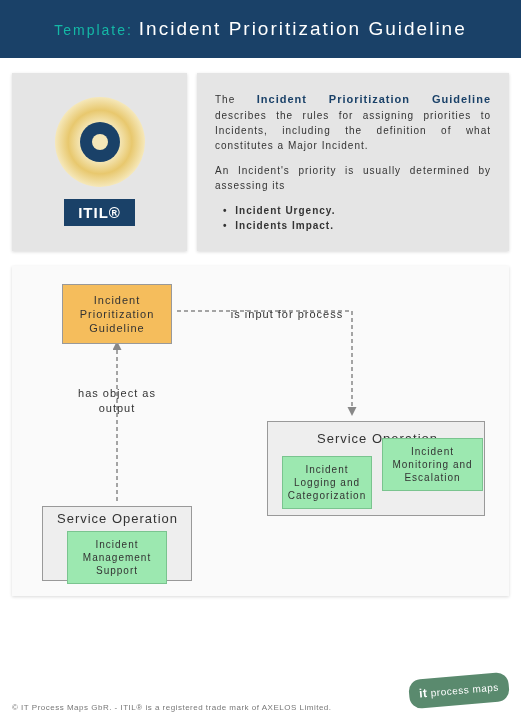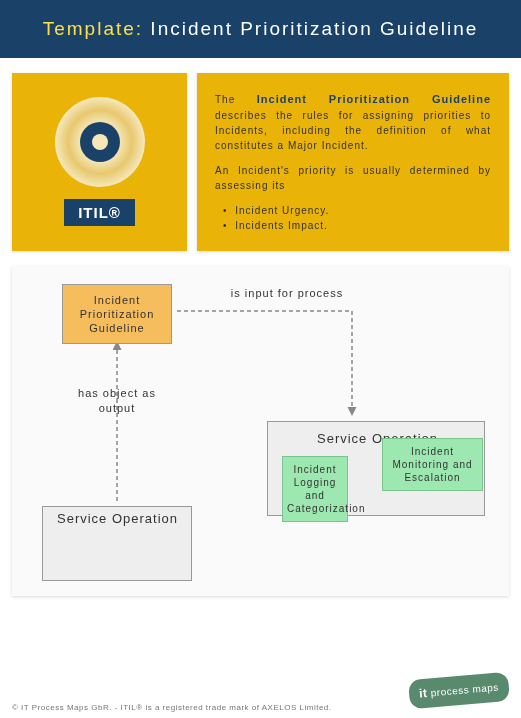--- a/index.html
+++ b/index.html
@@ -1,47 +1,47 @@
 <!DOCTYPE html>
 <html><head>
 <meta charset="utf-8">
 <style>
 *{margin:0;padding:0;box-sizing:border-box}
 body{font-family:Arial,sans-serif;width:521px;height:718px;background:#fff;position:relative}
 .header{background:#1a4168;padding:18px 20px;text-align:center}
-.header .prefix{color:#fde047;font-size:19px;letter-spacing:2px}
+.header .prefix{color:#14b8a6;font-size:14px;letter-spacing:2px}
 .header .title{color:#fff;font-size:19px;letter-spacing:2px}
 .cards{display:flex;gap:10px;padding:15px 12px}
-.card{background:#eab308;box-shadow:0 1px 3px rgba(0,0,0,0.15);padding:18px}
+.card{background:#e5e5e5;box-shadow:0 1px 3px rgba(0,0,0,0.15);padding:18px}
 .card-left{width:175px;display:flex;flex-direction:column;align-items:center;justify-content:center}
 .card-right{flex:1;font-size:10px;line-height:1.5;letter-spacing:1px;color:#333}
 .card-right p{margin-bottom:10px;text-align:justify}
 .card-right .bold{font-weight:bold;color:#1a4168;font-size:11px}
 .card-right ul{list-style:none;padding-left:8px}
-.card-right li{font-weight:normal}
+.card-right li{font-weight:bold}
 .card-right li:before{content:"• ";margin-right:4px}
 .itil-logo{width:90px;height:90px;position:relative;margin-bottom:12px}
 .ring{position:absolute;border-radius:50%}
 .ring1{width:90px;height:90px;background:radial-gradient(circle,#f5e7b8 30%,#e8c86e 50%,#f5e7b8 70%);top:0;left:0}
 .ring2{width:40px;height:40px;background:#1a4168;border-radius:50%;top:25px;left:25px}
 .ring3{width:16px;height:16px;background:#f5e7b8;border-radius:50%;top:37px;left:37px}
 .itil-label{background:#1a4168;color:#fff;padding:5px 14px;font-size:15px;font-weight:bold;letter-spacing:1px}
 .diagram{margin:0 12px;background:#fafafa;box-shadow:0 1px 3px rgba(0,0,0,0.15);height:330px;position:relative;font-size:11px;letter-spacing:1px;color:#333;text-align:center}
 .box{position:absolute;border:1px solid #999;padding:8px 6px;line-height:1.3}
 .box-orange{background:#f5bd5c;width:110px;top:18px;left:50px}
 .box-gray{background:#eee;padding:8px}
 .svc-op-1{top:240px;left:30px;width:150px;height:75px}
 .svc-op-2{top:155px;left:255px;width:218px;height:95px}
 .box-green{background:#9ce8b0;border:1px solid #7ac48f;font-size:10px;padding:6px 4px}
 .green1{top:265px;left:55px;width:100px}
-.green2{top:190px;left:270px;width:66px}
+.green2{top:190px;left:270px;width:90px}
 .green3{top:172px;left:370px;width:101px}
 .label{position:absolute;line-height:1.4}
 .label1{top:120px;left:50px;width:110px}
-.label2{top:20px;left:205px;width:140px}
+.label2{top:41px;left:205px;width:140px}
 .svc-title{position:absolute;font-size:13px}
 .svc-t1{top:245px;left:45px}
 .svc-t2{top:165px;left:305px}
 .footer{position:absolute;bottom:5px;left:12px;right:12px;font-size:8px;color:#777;letter-spacing:0.5px;line-height:1.4}
 .footer-logo{position:absolute;right:0;bottom:8px;background:#5a8a6e;color:#fff;padding:6px 10px;border-radius:12px;font-size:10px;transform:rotate(-5deg)}
 .footer-logo .it{font-weight:bold;font-size:12px}
 svg.arrows{position:absolute;top:0;left:0;width:100%;height:100%;pointer-events:none}
 </style>
 </head>
 <body>
@@ -77,20 +77,21 @@
         </marker>
       </defs>
     <line x1="105" y1="235" x2="105" y2="75" stroke="#888" stroke-width="1.5" stroke-dasharray="4,3" marker-end="url(#ah)"></line>
     <path d="M165 45 L340 45 L340 150" stroke="#888" stroke-width="1.5" stroke-dasharray="4,3" fill="none" marker-end="url(#ah)"></path>
   </svg>
   <div class="box box-orange">Incident Prioritization Guideline</div>
   <div class="label label1">has object as output</div>
   <div class="label label2">is input for process</div>
   <div class="box box-gray svc-op-1"></div>
   <div class="svc-title svc-t1">Service Operation</div>
+  <div class="box box-green green1">Incident Management Support</div>
   <div class="box box-gray svc-op-2"></div>
   <div class="svc-title svc-t2">Service Operation</div>
   <div class="box box-green green2">Incident Logging and Categorization</div>
   <div class="box box-green green3">Incident Monitoring and Escalation</div>
 </div>
 
 <div class="footer">
   <div>© IT Process Maps GbR. - ITIL® is a registered trade mark of AXELOS Limited.</div>
   <div class="footer-logo"><span class="it">it</span> <span>process maps</span></div>
 </div>

